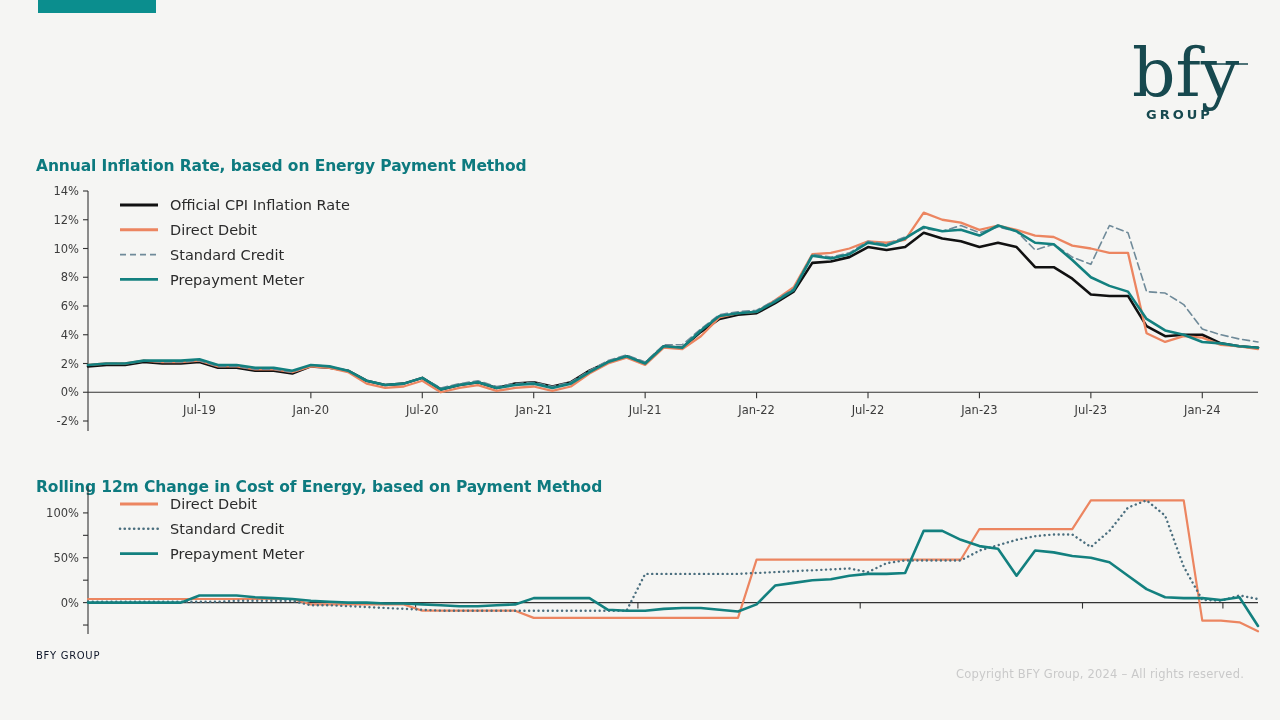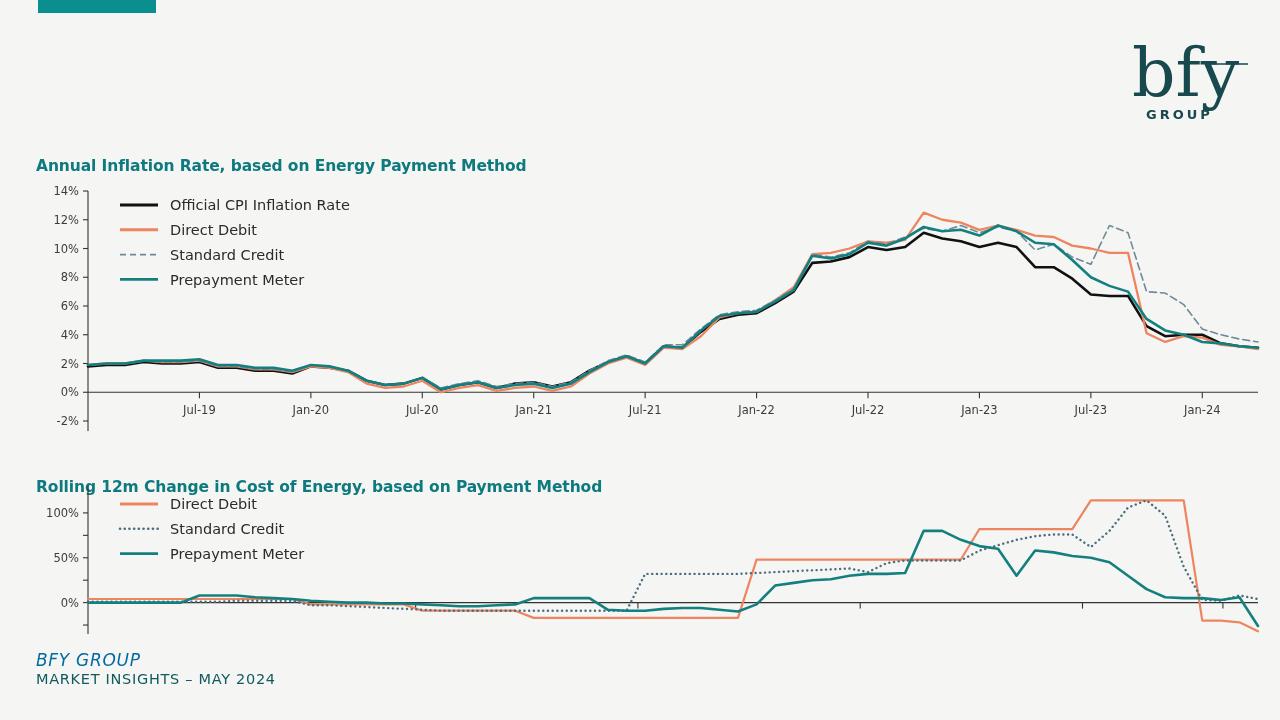--- a/index.html
+++ b/index.html
@@ -64,24 +64,23 @@
     fill: #2B2B2B;
   }
 
   #footer-left {
     position: absolute; left: 36px; top: 650px;
     font-family: "DejaVu Sans", sans-serif;
     letter-spacing: 0.7px;
   }
   #footer-brand {
     display: block;
-    font-size: 17px;
-    color: #0369a1;
+    font-size: 10px;
+    color: #0f172a;
     line-height: 1.22;
-    font-style: italic;
   }
   #footer-sub {
     display: block;
     font-size: 14.5px;
     color: #0F5B5E;
     line-height: 1.22;
   }
   #footer-copyright {
     position: absolute; right: 36px; top: 667px;
     font-family: "DejaVu Sans", sans-serif;
@@ -190,16 +189,16 @@
         <text x="170" y="27.2" class="legend-text">Direct Debit</text>
         <line x1="120" y1="46.8" x2="158" y2="46.8" stroke="#4A6E7E" stroke-width="2.6" stroke-linecap="round" stroke-dasharray="0.1,4.6"></line>
         <text x="170" y="52" class="legend-text">Standard Credit</text>
         <line x1="120" y1="71.6" x2="158" y2="71.6" stroke="#13807F" stroke-width="2.9" stroke-linecap="butt"></line>
         <text x="170" y="76.8" class="legend-text">Prepayment Meter</text>
       </svg>
   </div>
 
   <div id="footer-left">
     <span id="footer-brand">BFY GROUP</span>
-    <span id="footer-sub">MARKET INSIGHTS  –  MAY 2024</span>
-  </div>
+  </div>
+  <div id="footer-copyright">Copyright BFY Group, 2024 – All rights reserved.</div>
 
 </div>
 
 </body></html>

